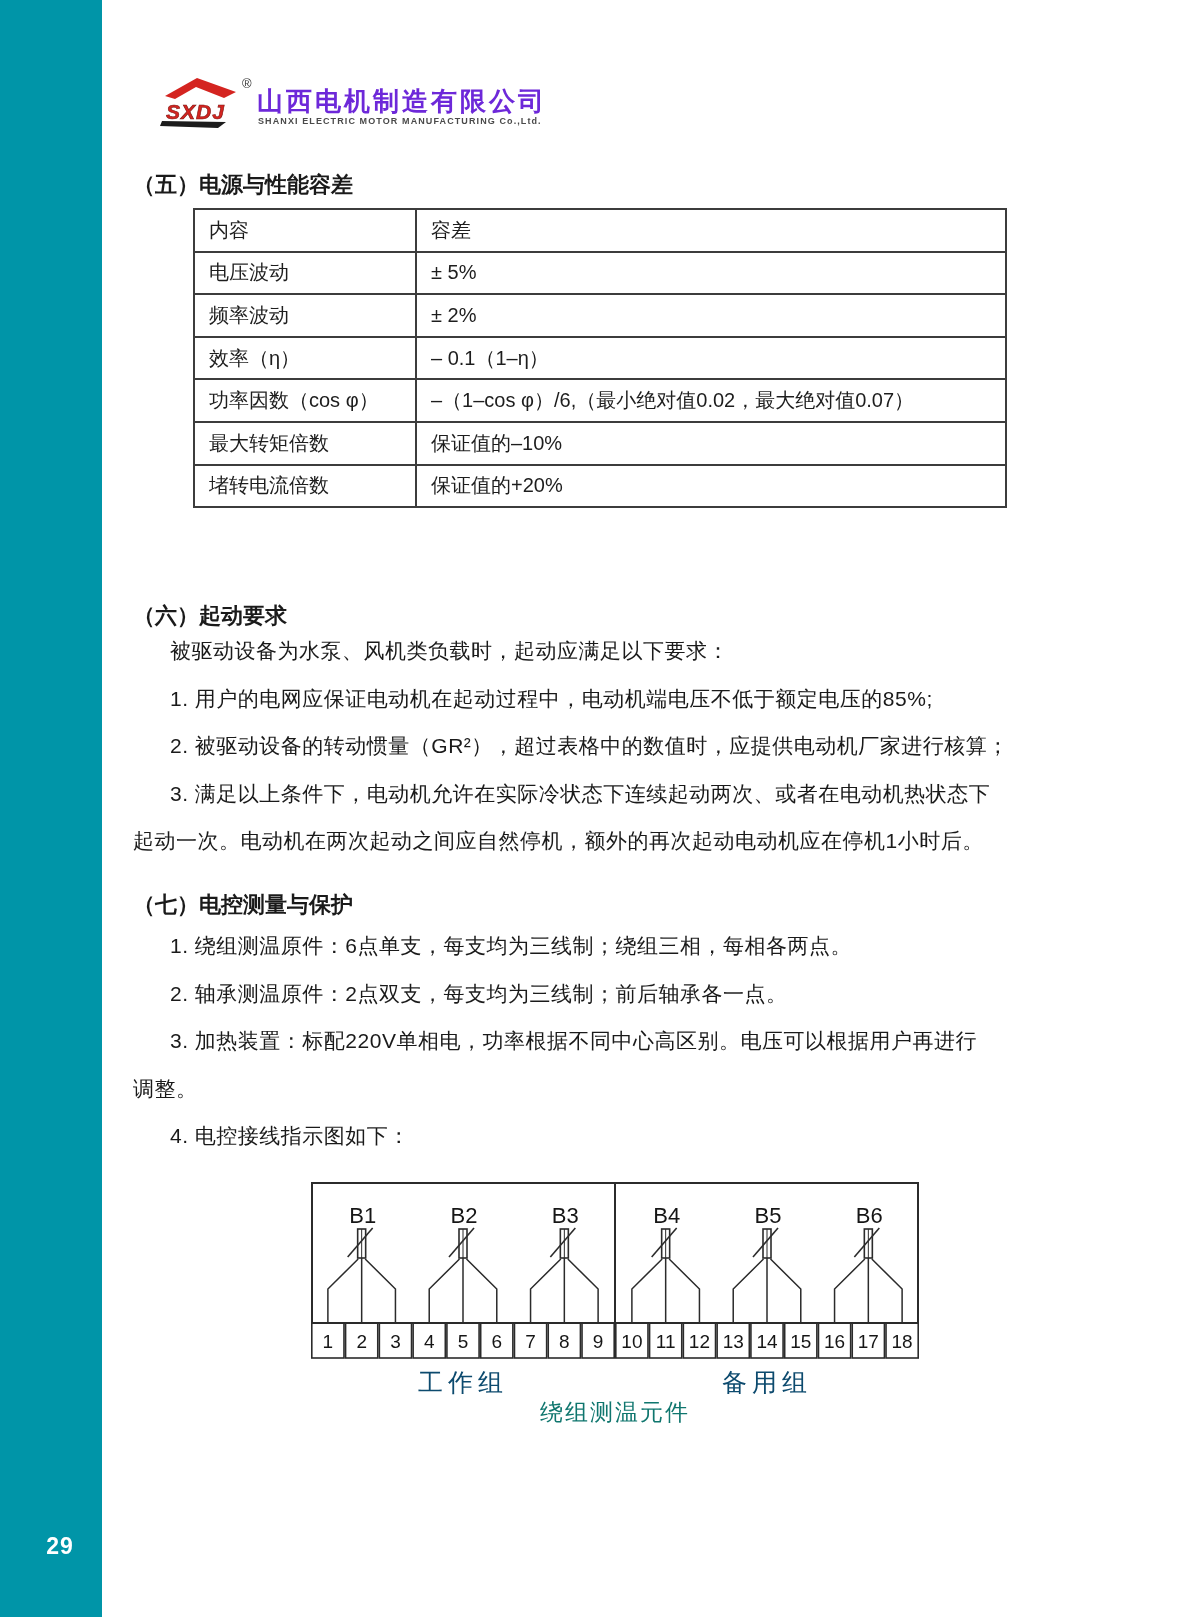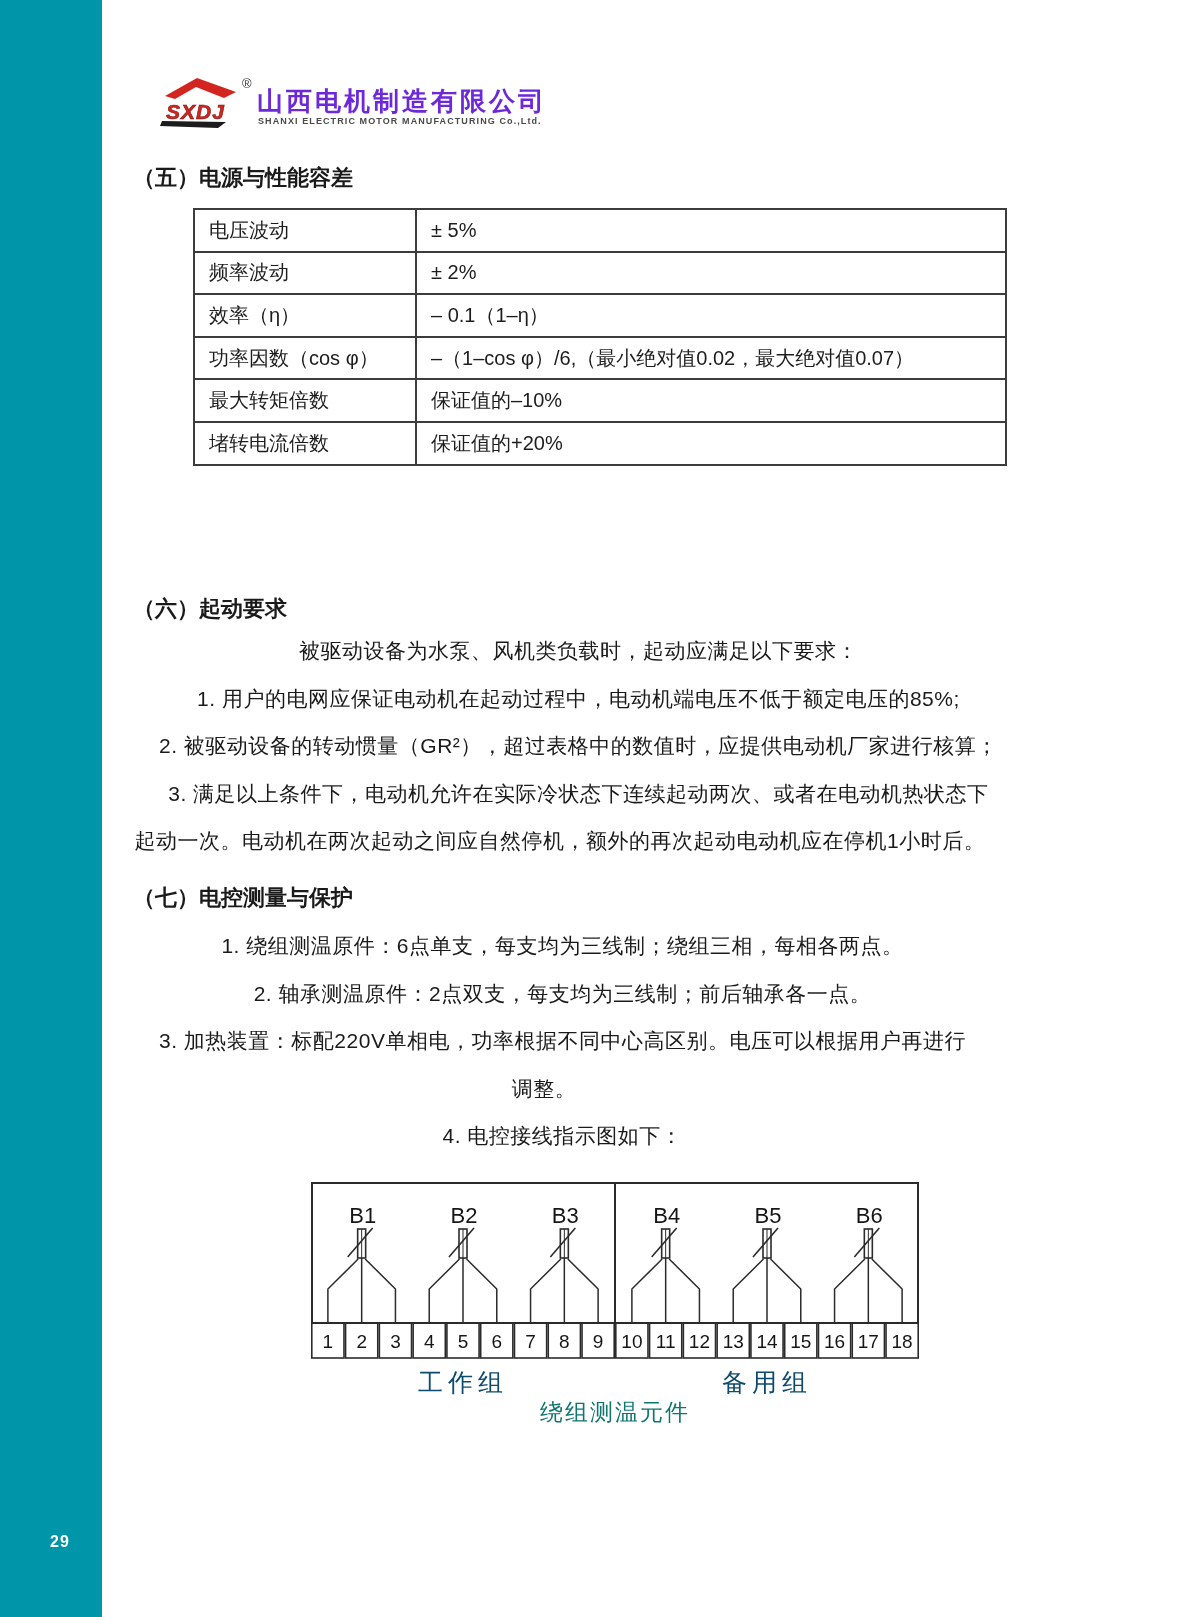--- a/index.html
+++ b/index.html
@@ -4,39 +4,39 @@
 <style>
   html,body { margin:0; padding:0; }
   body {
     width:1200px; height:1617px; position:relative; overflow:hidden;
     background:#ffffff; color:#1a1a1a;
     font-family:"Liberation Sans","DejaVu Sans",sans-serif;
   }
   .accent-bar { position:absolute; left:0; top:0; width:102px; height:1617px; background:#0095a8; }
   .pagenum {
     position:absolute; left:0; top:1533px; width:120px; text-align:center;
-    color:#ffffff; font-weight:bold; font-size:16px; letter-spacing:1px;
+    color:#ffffff; font-weight:bold; font-size:23px; letter-spacing:1px;
   }
   
   .logo-mark { position:absolute; left:160px; top:78px; width:80px; height:52px; }
   .logo-reg { position:absolute; left:242px; top:76px; font-size:13px; color:#333; }
   .logo-cn {
     position:absolute; left:257px; top:84px; font-size:26px; font-weight:bold;
     letter-spacing:3px; color:#6d28d9; white-space:nowrap;
   }
   .logo-en {
     position:absolute; left:258px; top:116px; font-size:9px; font-weight:bold;
     letter-spacing:1.1px; color:#4a4a4a; white-space:nowrap;
   }
   
-  .heading { position:absolute; left:133px; font-size:22px; font-weight:bold; white-space:nowrap; }
+  .heading { position:absolute; left:133px; font-size:22px; font-weight:bold; white-space:nowrap;margin-top:7px; }
   .h5 { top:163px; }
   .h6 { top:594px; }
   .h7 { top:883px; }
-  .lines { position:absolute; left:122px;text-align:center; }
+  .lines { position:absolute; left:133px; }
   .s6 { top:627px; }
   .s7 { top:922px; }
   .pline { height:47.6px; line-height:47.6px; font-size:21px; white-space:nowrap; letter-spacing:0.5px; }
   .pline.indent { padding-left:37px; }
   
   .tol-table {
     position:absolute; left:193px; top:208px; width:812px;
     border-collapse:collapse; table-layout:fixed;
   }
   .tol-table col.c1 { width:222px; }
@@ -73,20 +73,24 @@
 <div class="logo-cn">山西电机制造有限公司</div>
 <div class="logo-en">SHANXI ELECTRIC MOTOR MANUFACTURING Co.,Ltd.</div>
 
 <div class="heading h5">（五）电源与性能容差</div>
 <table class="tol-table">
   <colgroup>
       <col class="c1">
       <col class="c2">
     </colgroup>
   <tbody>
+      <tr>
+        <td>内容</td>
+        <td>容差</td>
+      </tr>
       <tr>
         <td>电压波动</td>
         <td>± 5%</td>
       </tr>
       <tr>
         <td>频率波动</td>
         <td>± 2%</td>
       </tr>
       <tr>
         <td>效率（η）</td>

